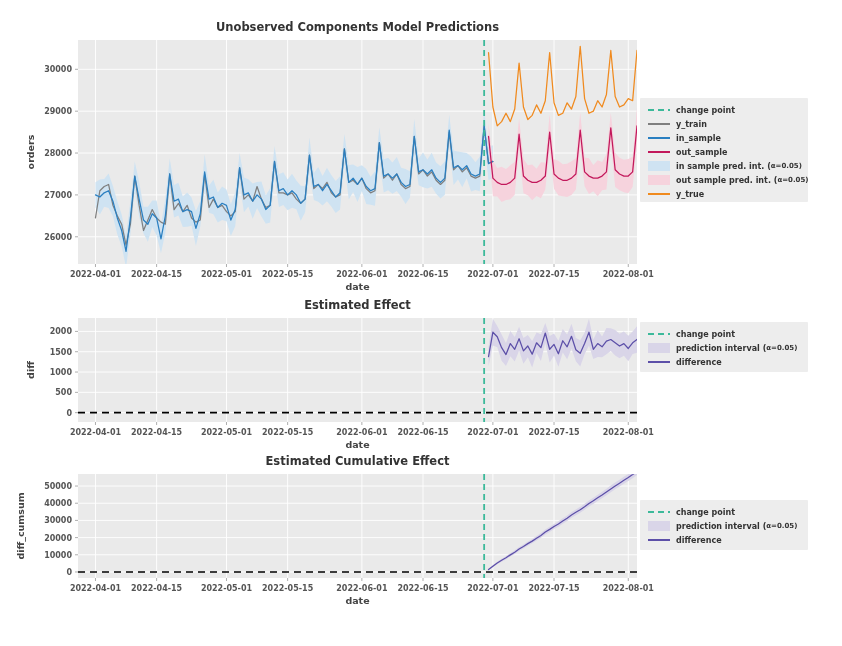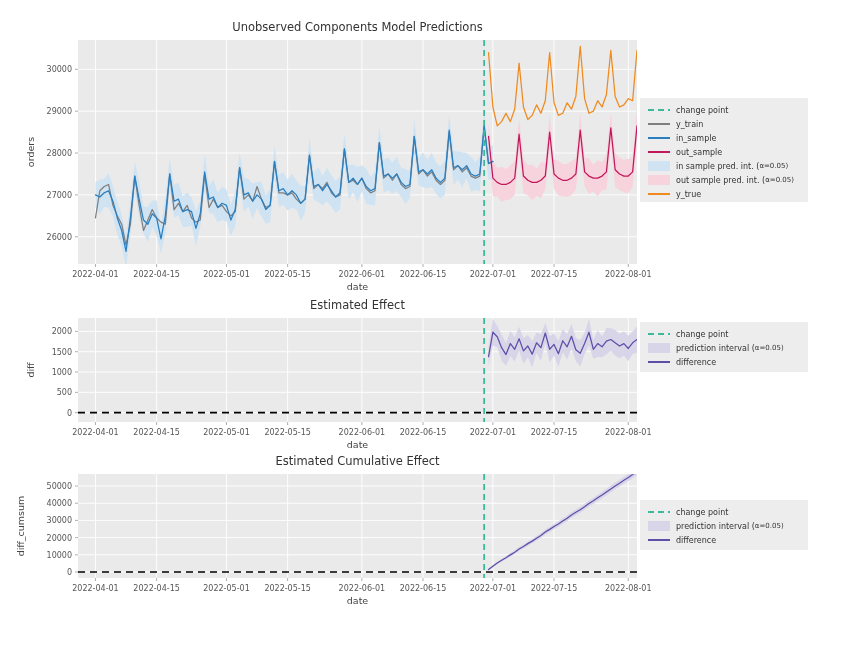--- a/index.html
+++ b/index.html
@@ -1,19 +1,19 @@
 <!DOCTYPE html>
 <html><head>
 <meta charset="utf-8">
 <style>
   html,body{margin:0;padding:0;}
   body{width:842px;height:646px;background:#ffffff;
        font-family:"DejaVu Sans","Liberation Sans",sans-serif;
        color:#3b3b3b;overflow:hidden;}
-  #root{position:relative;width:764px;height:646px;}
+  #root{position:relative;width:764px;height:646px;font-weight:bold;}
   svg{display:block;}
   .ttl{font-size:11.5px;fill:#333;text-anchor:middle;}
   .axlbl{font-size:9.5px;fill:#444;text-anchor:middle;}
   .tick{font-size:8px;fill:#555;}
   .tickx{font-size:8px;fill:#555;text-anchor:middle;}
   .lgt{font-size:8px;fill:#333;dominant-baseline:middle;}
   .lgt tspan.sub{font-size:7px;}
   .panel{fill:#eaeaea;}
   .grid{stroke:#ffffff;stroke-width:0.9;}
   .lgbox{fill:#ededed;stroke:none;}

